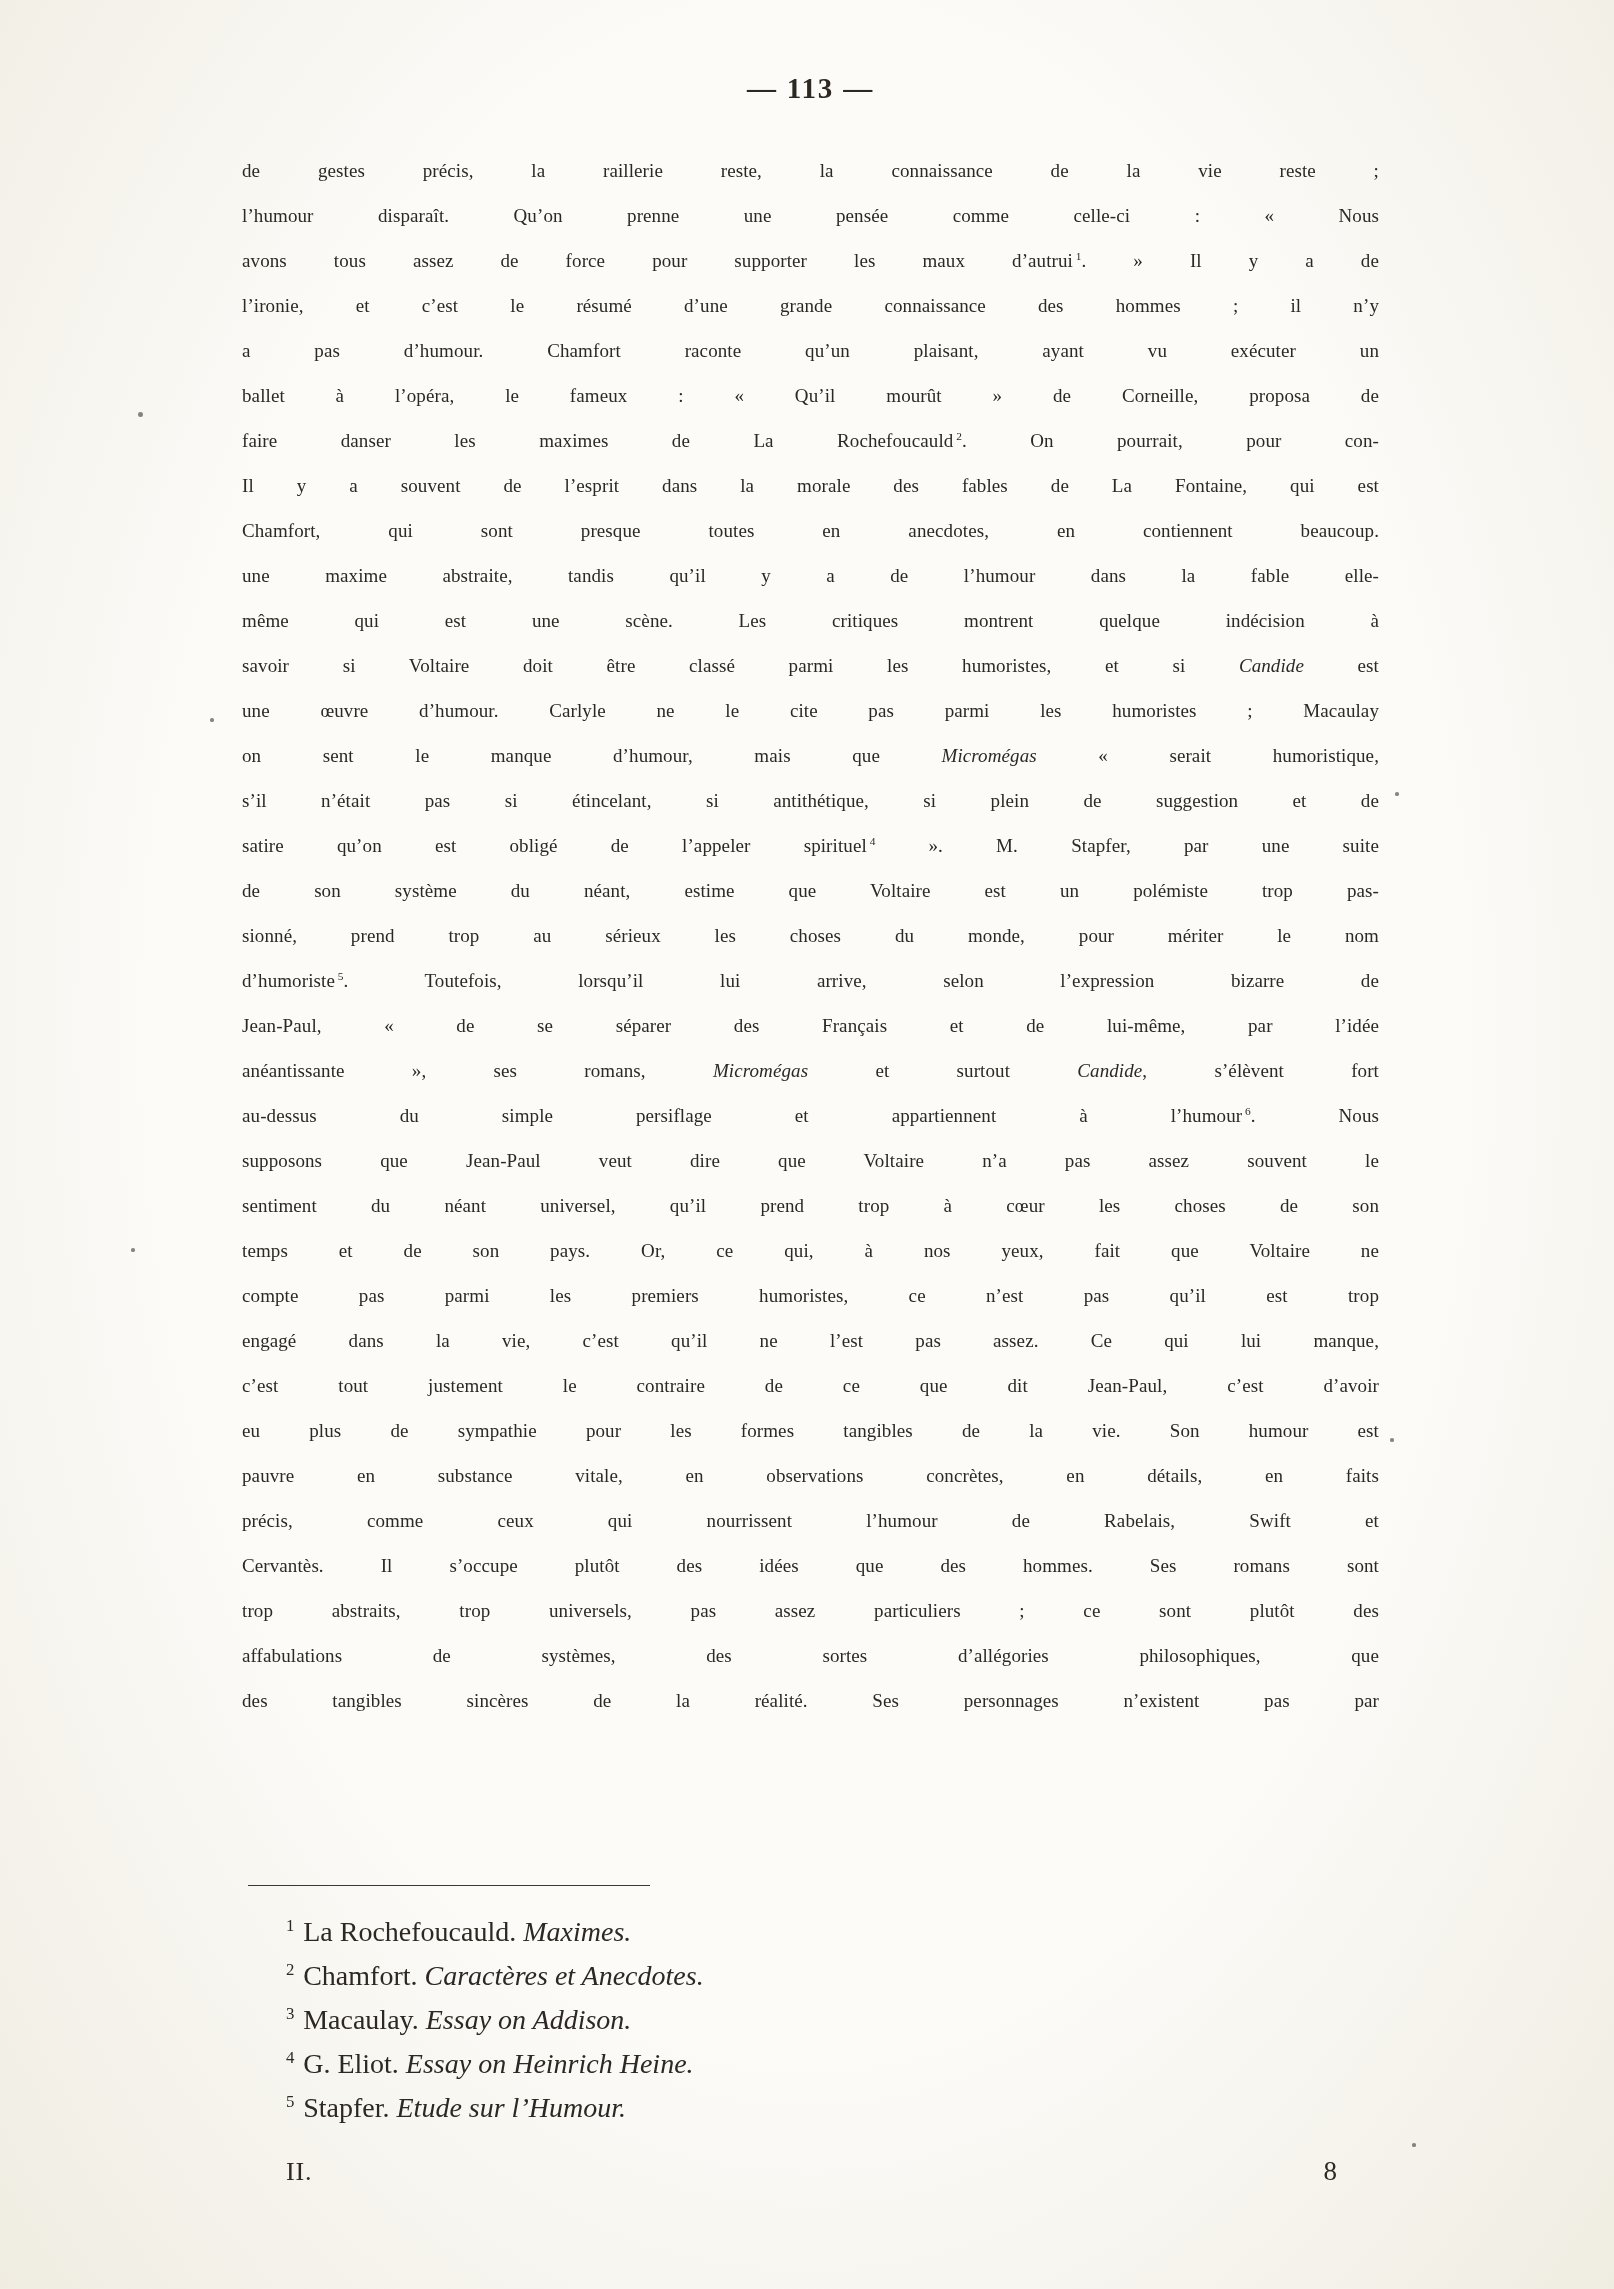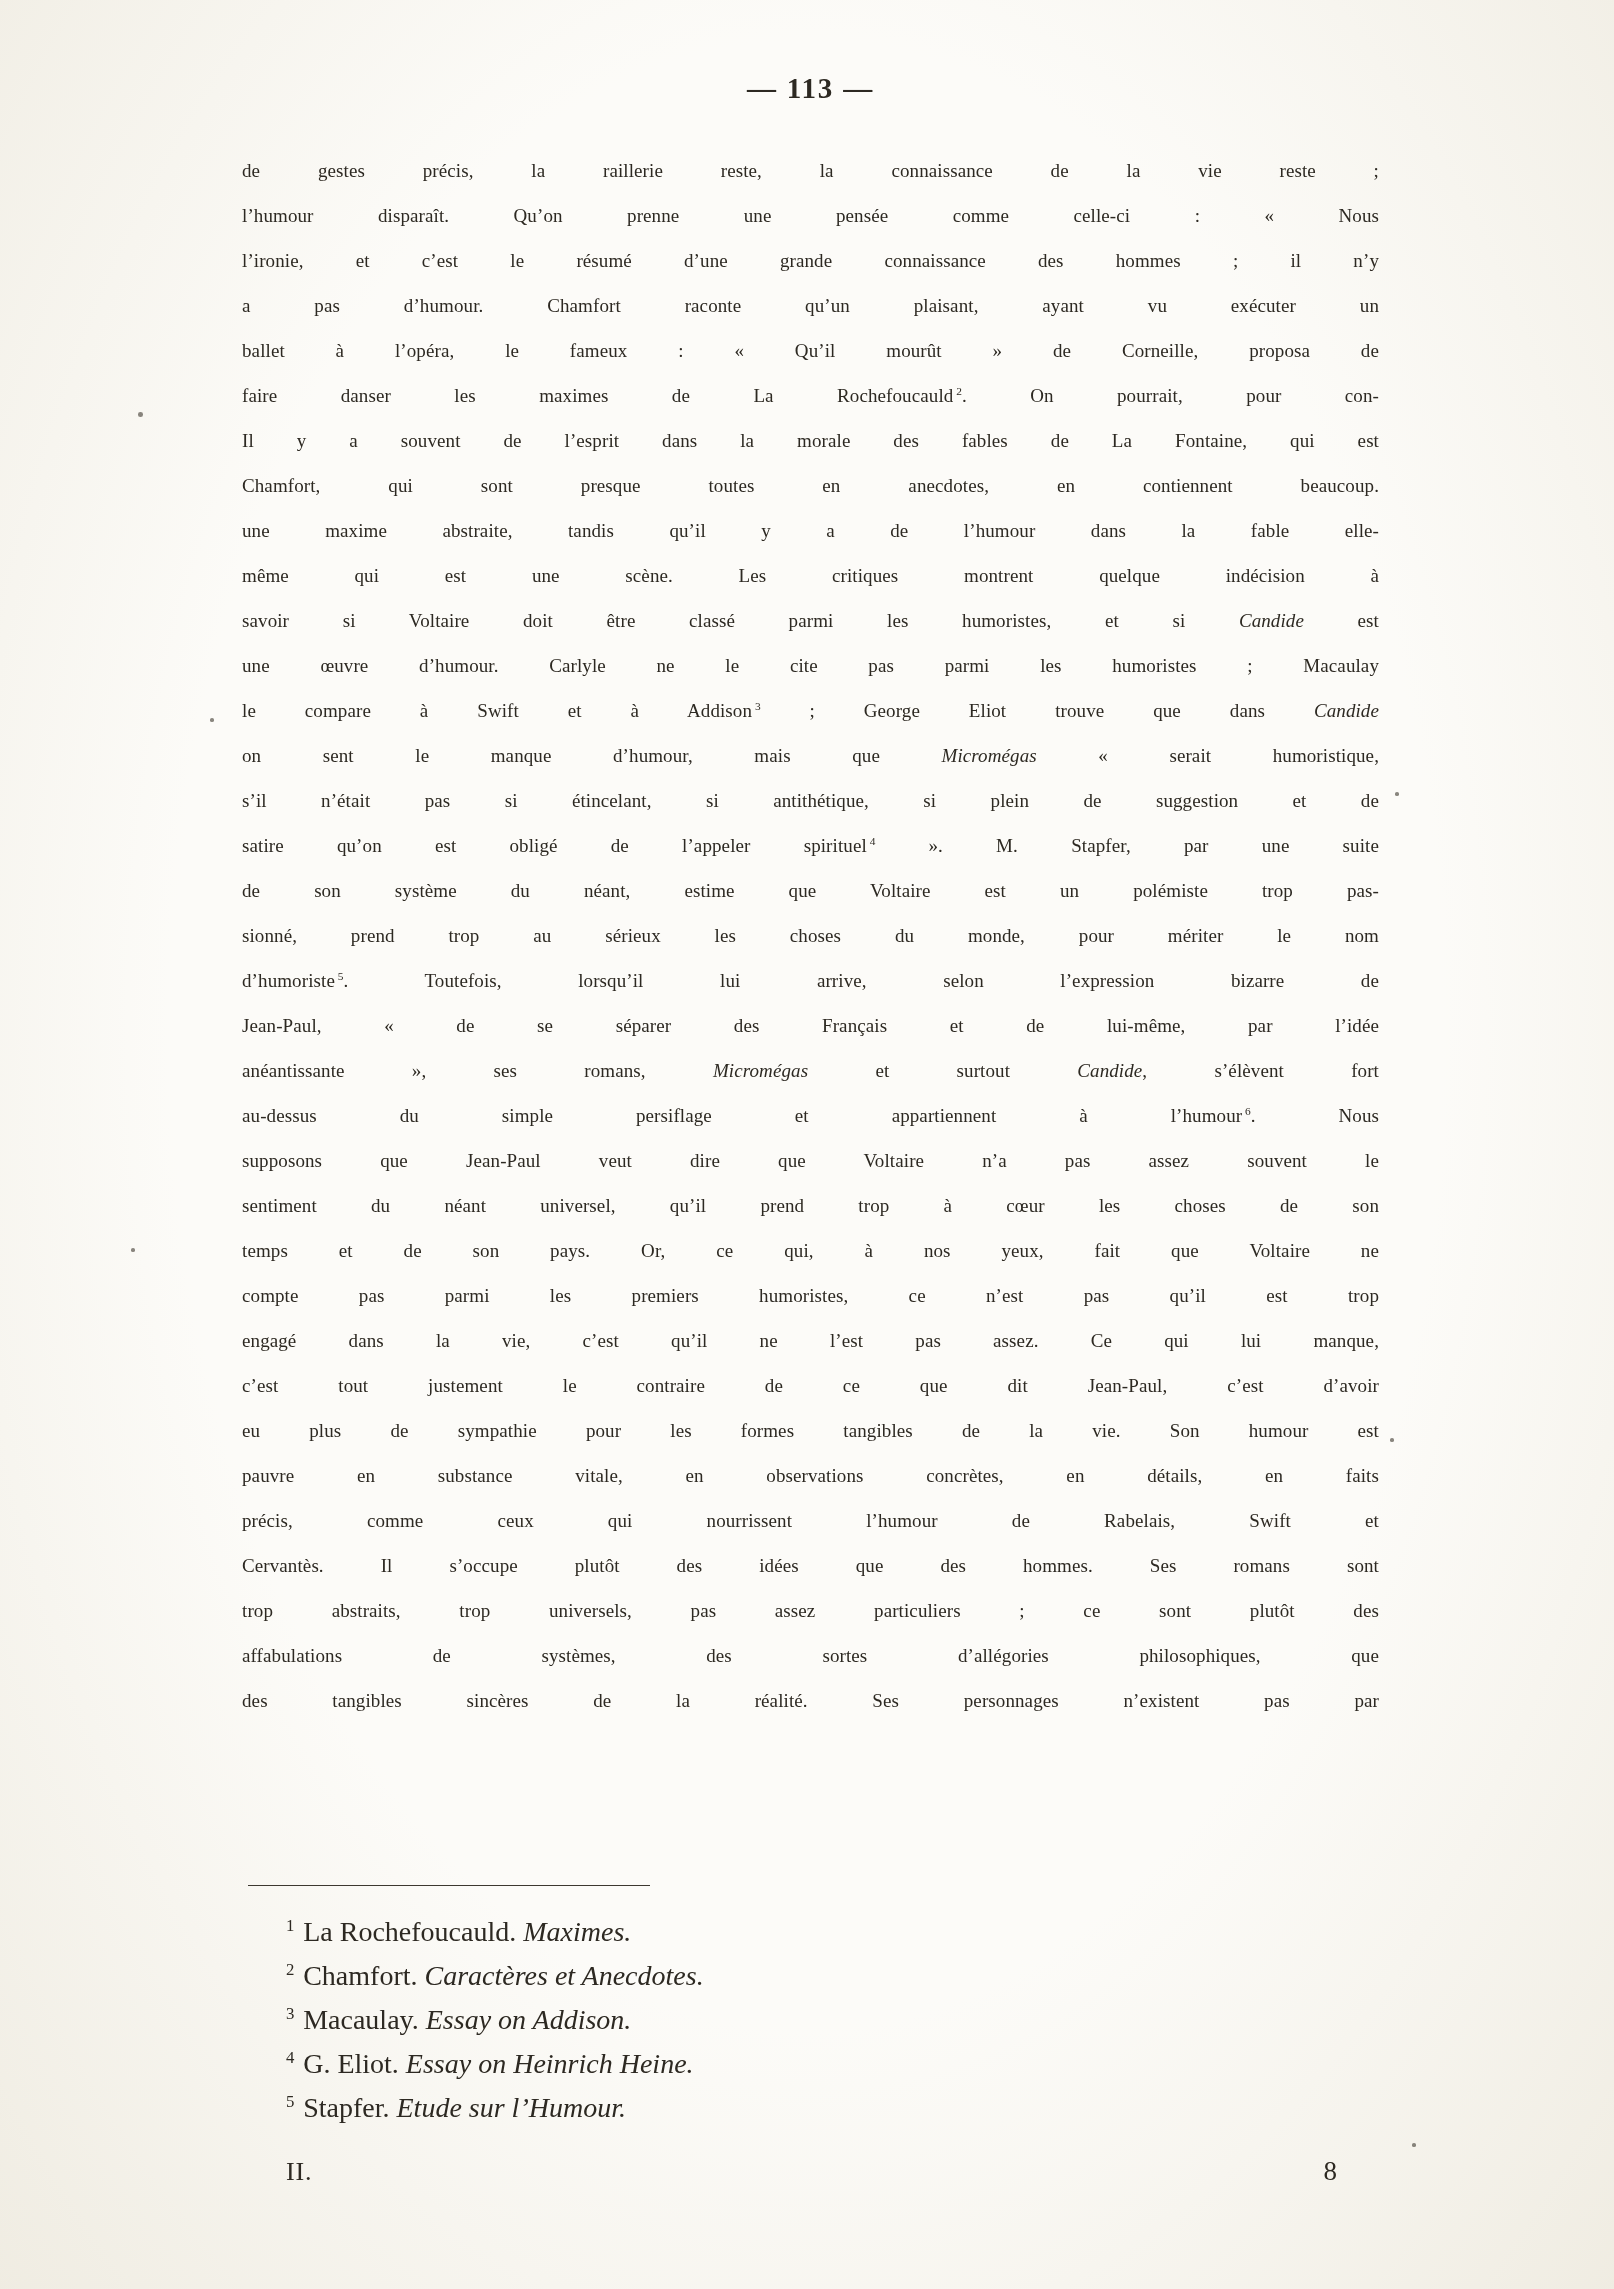--- a/index.html
+++ b/index.html
@@ -93,31 +93,31 @@
 </head>
 <body>
 
 <div class="page">
 
   <div class="page-number">— 113 —</div>
 
   <div class="text-block" id="main-text">
       <div class="line">de gestes précis, la raillerie reste, la connaissance de la vie reste ;</div>
       <div class="line">l’humour disparaît. Qu’on prenne une pensée comme celle-ci : « Nous</div>
+      <div class="line">avons tous assez de force pour supporter les maux d’autrui<sup class="fnmark">1</sup>. » Il y a de</div>
       <div class="line">l’ironie, et c’est le résumé d’une grande connaissance des hommes ; il n’y</div>
       <div class="line">a pas d’humour. Chamfort raconte qu’un plaisant, ayant vu exécuter un</div>
       <div class="line">ballet à l’opéra, le fameux : « Qu’il mourût » de Corneille, proposa de</div>
       <div class="line">faire danser les maximes de La Rochefoucauld<sup class="fnmark">2</sup>. On pourrait, pour con-</div>
       <div class="line">Il y a souvent de l’esprit dans la morale des fables de La Fontaine, qui est</div>
       <div class="line">Chamfort, qui sont presque toutes en anecdotes, en contiennent beaucoup.</div>
       <div class="line">une maxime abstraite, tandis qu’il y a de l’humour dans la fable elle-</div>
       <div class="line">même qui est une scène. Les critiques montrent quelque indécision à</div>
       <div class="line">savoir si Voltaire doit être classé parmi les humoristes, et si <i>Candide</i> est</div>
       <div class="line">une œuvre d’humour. Carlyle ne le cite pas parmi les humoristes ; Macaulay</div>
-      <div class="line">le compare à Swift et à Addison<sup class="fnmark">3</sup> ; George Eliot trouve que dans <i>Candide</i></div>
       <div class="line">on sent le manque d’humour, mais que <i>Micromégas</i> « serait humoristique,</div>
       <div class="line">s’il n’était pas si étincelant, si antithétique, si plein de suggestion et de</div>
       <div class="line">satire qu’on est obligé de l’appeler spirituel<sup class="fnmark">4</sup> ». M. Stapfer, par une suite</div>
       <div class="line">de son système du néant, estime que Voltaire est un polémiste trop pas-</div>
       <div class="line">sionné, prend trop au sérieux les choses du monde, pour mériter le nom</div>
       <div class="line">d’humoriste<sup class="fnmark">5</sup>. Toutefois, lorsqu’il lui arrive, selon l’expression bizarre de</div>
       <div class="line">Jean-Paul, « de se séparer des Français et de lui-même, par l’idée</div>
       <div class="line">anéantissante », ses romans, <i>Micromégas</i> et surtout <i>Candide</i>, s’élèvent fort</div>
       <div class="line">au-dessus du simple persiflage et appartiennent à l’humour<sup class="fnmark">6</sup>. Nous</div>
       <div class="line">supposons que Jean-Paul veut dire que Voltaire n’a pas assez souvent le</div>

